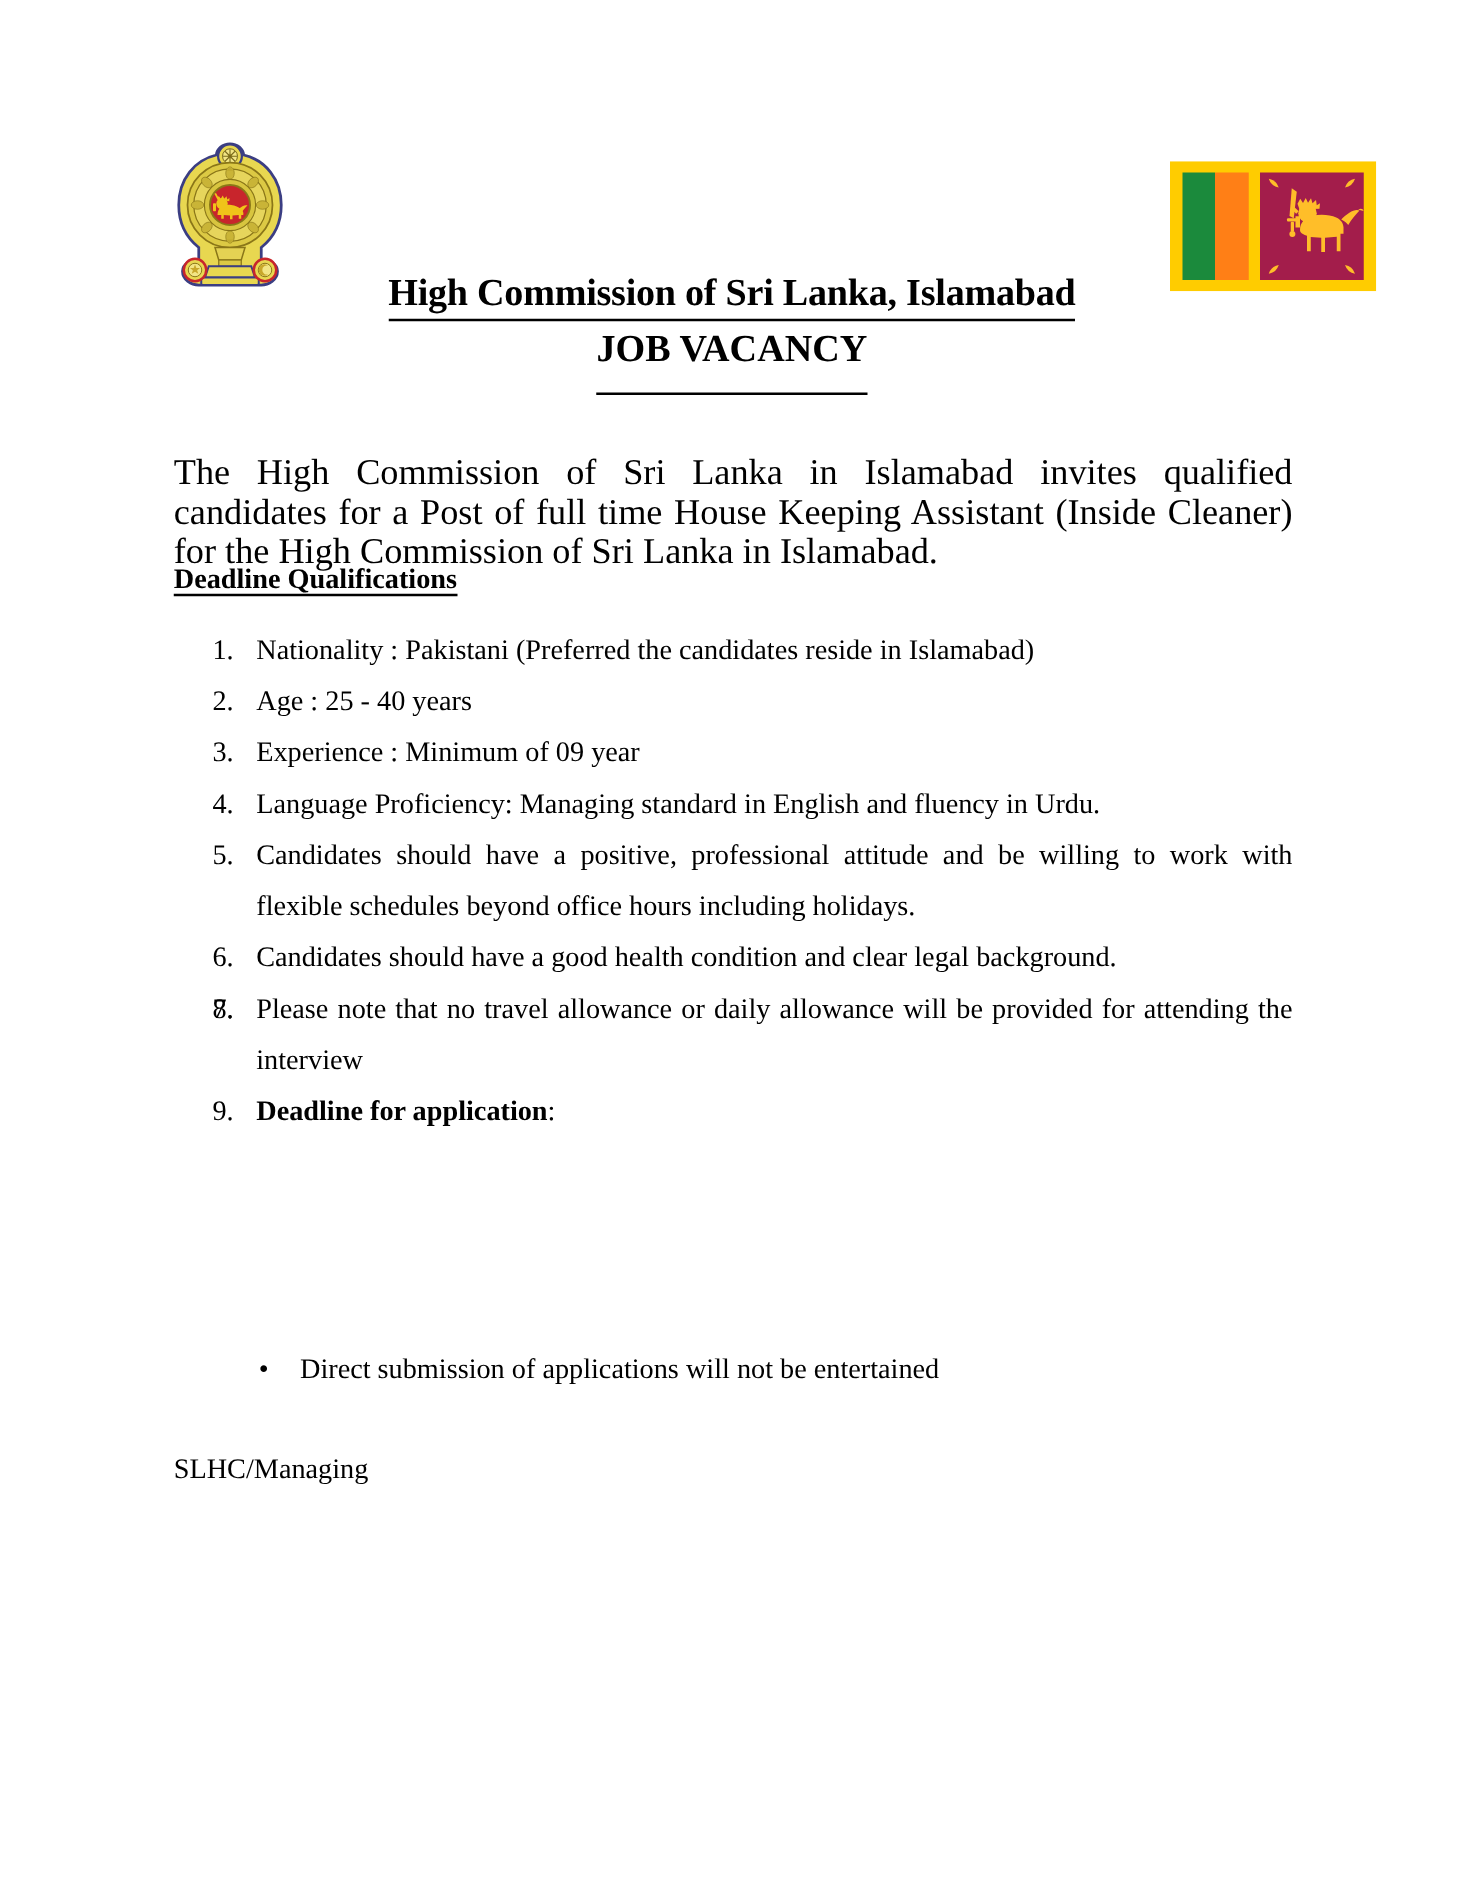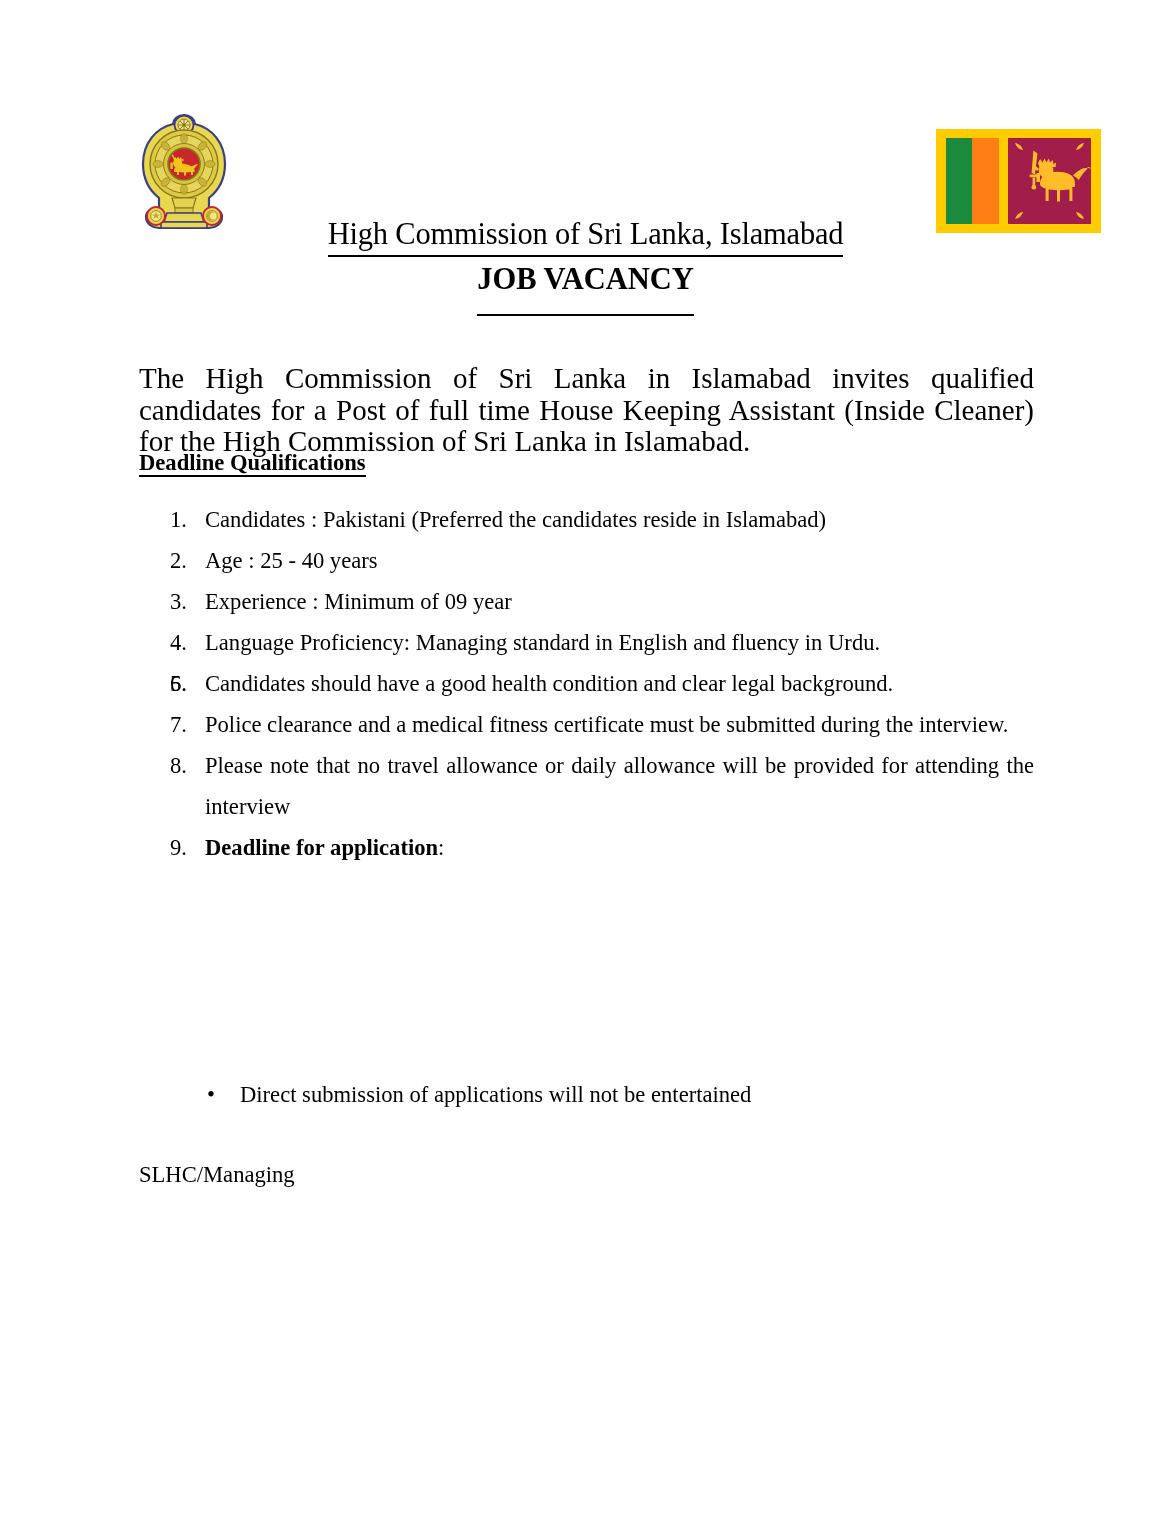--- a/index.html
+++ b/index.html
@@ -41,21 +41,21 @@
 
   .title-block {
     position: absolute;
     left: 139px;
     top: 214px;
     width: 893px;
     text-align: center;
   }
   .title-line1 {
     font-size: 30.5px;
-    font-weight: normal;
+    font-weight: bold;
     line-height: 40px;
     letter-spacing: -0.2px;
     display: inline-block;
     border-bottom: 2.4px solid #000;
     padding-bottom: 1px;
   }
   .title-line2-wrap {
     margin-top: 3px;
   }
   .title-line2 {
@@ -299,39 +299,39 @@
   </div>
 
   <p class="intro">The High Commission of Sri Lanka in Islamabad invites qualified candidates for a Post of full time House Keeping Assistant (Inside Cleaner) for the High Commission of Sri Lanka in Islamabad.</p>
 
   <div class="section-heading">
     <span>Deadline Qualifications</span>
   </div>
 
   <ol class="qual-list">
     <li class="single-line">
-      <span class="num">1.</span><span>Candidates : Pakistani (Preferred the candidates reside in Islamabad)</span>
+      <span class="num">1.</span><span>Nationality : Pakistani (Preferred the candidates reside in Islamabad)</span>
     </li>
     <li class="single-line">
       <span class="num">2.</span><span>Age : 25 - 40 years</span>
     </li>
     <li class="single-line">
       <span class="num">3.</span><span>Experience : Minimum of 09 year</span>
     </li>
     <li class="single-line">
       <span class="num">4.</span><span>Language Proficiency: Managing standard in English and fluency in Urdu.</span>
     </li>
     <li>
-      <span class="num">5.</span>
+      <span class="num">5.</span><span>Candidates should have a positive, professional attitude and be willing to work with flexible schedules beyond office hours including holidays.</span>
     </li>
     <li class="single-line">
       <span class="num">6.</span><span>Candidates should have a good health condition and clear legal background.</span>
     </li>
     <li>
-      <span class="num">7.</span><span>Police clearance and a medical fitness certificate must be submitted during the interview.</span>
+      <span class="num">7.</span>
     </li>
     <li>
       <span class="num">8.</span><span>Please note that no travel allowance or daily allowance will be provided for attending the interview</span>
     </li>
     <li class="single-line">
       <span class="num">9.</span><span class="deadline-label">Deadline for application</span><span>:</span>
     </li>
   </ol>
 
   <ul class="bullet-list">

